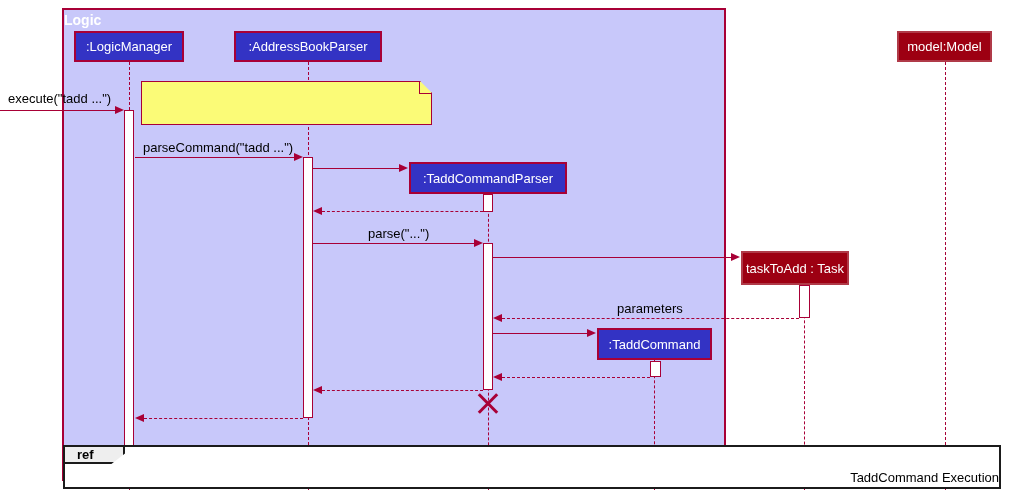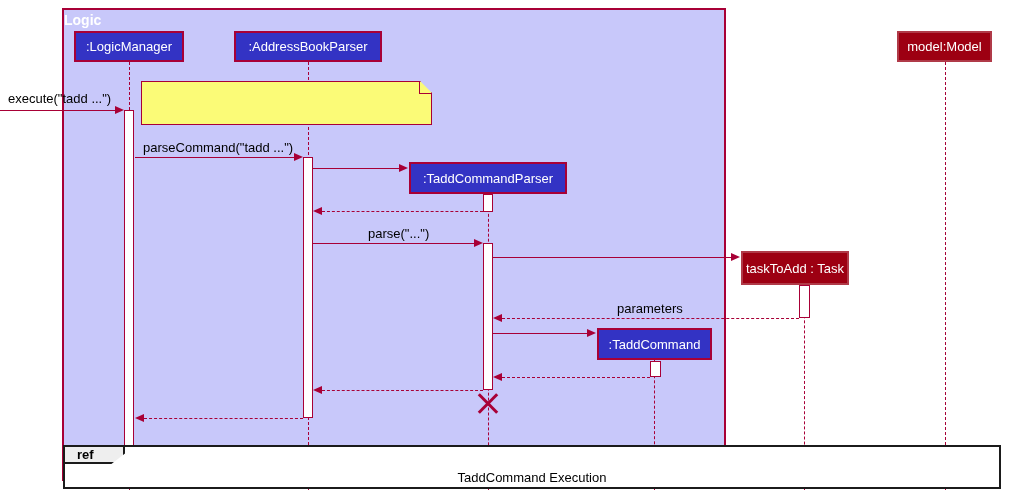--- a/index.html
+++ b/index.html
@@ -40,21 +40,21 @@
   .destroy::before,.destroy::after{content:"";position:absolute;left:-1px;top:10.5px;width:26px;height:3px;
     background:var(--line);}
   .destroy::before{transform:rotate(45deg);}
   .destroy::after{transform:rotate(-45deg);}
   .ref{position:absolute;left:63px;top:428px;width:938px;height:44px;box-sizing:border-box;
     background:var(--white);border:2px solid var(--ref-border);margin-top:17px;}
   .ref-tab{position:absolute;left:-2px;top:-2px;width:62px;height:19px;box-sizing:border-box;
     background:var(--ref-tab);border:2px solid var(--ref-border);
     clip-path:polygon(0 0,100% 0,100% 45%,78% 100%,0 100%);
     font-weight:bold;font-size:13px;padding-left:12px;line-height:15px;}
-  .ref-label{position:absolute;left:0;top:23px;width:100%;text-align:center;font-size:13px;}
+  .ref-label{position:absolute;left:0;top:23px;width:100%;text-align:right;font-size:13px;}
 </style>
 </head>
 <body>
 
 <div class="canvas">
 
   <div class="frame frame-logic">
     <div class="frame-title">Logic</div>
   </div>
 

